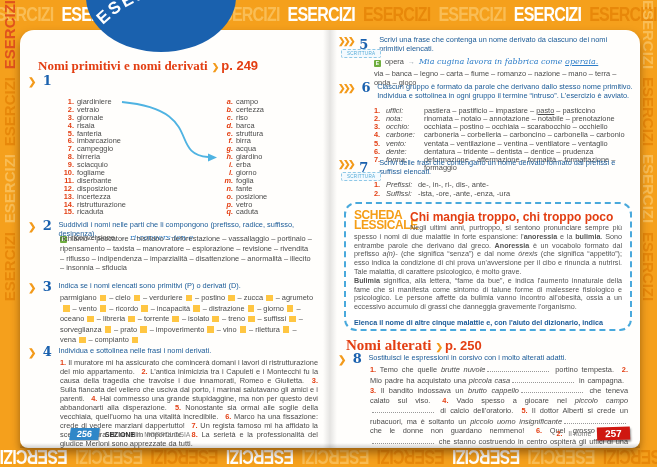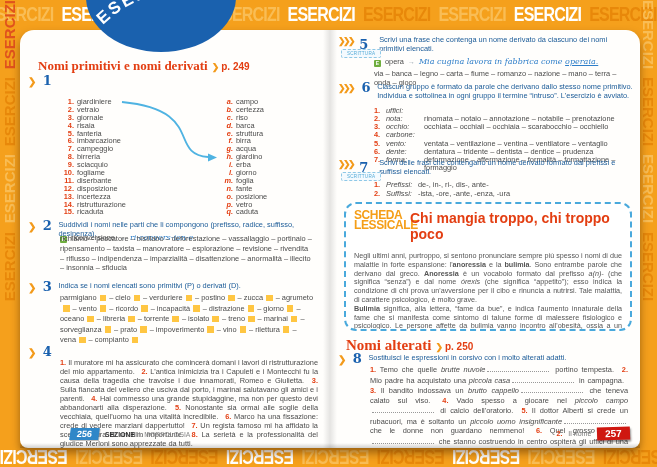--- a/index.html
+++ b/index.html
@@ -26,21 +26,21 @@
   .page::after{content:"";position:absolute;left:0;right:0;bottom:0;height:5px;background:linear-gradient(to bottom,rgba(0,0,0,0),rgba(0,0,0,.18))}
 
   
   .badge{position:absolute;left:86px;top:-58px;width:150px;height:110px;background:#1A61AE;border-radius:50%}
   .badge svg{position:absolute;left:0;top:0}
   .badge text{fill:#fff;font-family:"Liberation Sans",sans-serif;font-weight:bold;font-size:17px;letter-spacing:2.5px}
 
   
   .h-title{font-family:"Liberation Serif",serif;font-weight:bold;color:#E33E12;font-size:13px}
   .h-pointer{color:#F39A1A;font-size:9px;font-weight:bold;margin:0 2px 0 4px}
-  .h-ref{color:#E33E12;font-size:10px;font-weight:bold}
+  .h-ref{color:#E33E12;font-size:13px;font-weight:bold}
   .heading{position:absolute;white-space:nowrap}
 
   
   .ex-head{position:absolute;display:flex;align-items:flex-start;gap:4px}
   .chev{color:#F39A1A;font-size:10px;font-weight:bold;line-height:11px;margin-top:1px}
   .chev.triple{letter-spacing:-2.5px;font-size:9px;margin-right:2px}
   .ex-num{font-family:"DejaVu Serif",serif;font-weight:bold;color:#1A61AE;font-size:13px;line-height:12px;min-width:14px;text-align:center}
   .numcol{position:relative;width:16px;flex:0 0 16px}
   .numcol .tag{position:absolute;top:14px;left:-18px;width:40px;text-align:center;font-size:4.6px;color:#56ACD8;border:1px dashed #8FC8E6;border-radius:2px;padding:1px 0;letter-spacing:.2px;background:#F4FAFE}
   .ex-instr{font-size:7.4px;font-weight:normal;color:#1A5A97;line-height:9.2px;flex:1}
@@ -92,21 +92,21 @@
   .g-row .rn{width:12px;flex:0 0 12px}
   .g-row .base{width:38px;flex:0 0 38px;font-style:italic}
   #r-ex7-items{left:44px;top:150px;width:250px}
   .p-row{display:flex;line-height:9.2px;font-size:7.4px;color:#4b4b4b}
   .p-row .rn{width:12px;flex:0 0 12px}
   .p-row .plbl{font-style:italic;width:32px;flex:0 0 32px}
 
   
   #r-scheda{position:absolute;left:14px;top:172px;width:288px;height:129px;border:2px dashed #49A9DC;border-radius:12px;padding:6px 8px 4px 8px;overflow:hidden;background:#fff}
   .scheda-label{float:left;width:52px;color:#F59E18;font-weight:bold;font-size:12px;line-height:9.5px;letter-spacing:-.4px;margin:1px 4px 2px 0;text-transform:uppercase}
-  .scheda-title{font-size:14px;font-weight:bold;color:#E33E12;margin-bottom:10px}
+  .scheda-title{font-size:12px;font-weight:bold;color:#E33E12;margin-bottom:0}
   .scheda-p{font-size:7.2px;line-height:8.8px;color:#555;text-align:justify}
   .scheda-task{font-size:7.2px;line-height:16px;font-weight:bold;color:#1A5A97;margin-top:3px;clear:both}
 
   #r-ex8-text{left:40px;top:334px;width:258px;line-height:9.5px;text-align:justify}
 </style>
 </head>
 <body>
 
 <div class="stage">
 
@@ -364,40 +364,41 @@
           <span class="w3"><span>oceano</span><span class="ansbox"></span><span class="sep"> – </span></span>
         
           <span class="w3"><span>libreria</span><span class="ansbox"></span><span class="sep"> – </span></span>
         
           <span class="w3"><span>torrente</span><span class="ansbox"></span><span class="sep"> – </span></span>
         
           <span class="w3"><span>isolato</span><span class="ansbox"></span><span class="sep"> – </span></span>
         
           <span class="w3"><span>treno</span><span class="ansbox"></span><span class="sep"> – </span></span>
         
-          <span class="w3"><span>marinai</span><span class="ansbox"></span><span class="sep"> – </span></span>
+          <span class="w3"><span>suffissi</span><span class="ansbox"></span><span class="sep"> – </span></span>
         
           <span class="w3"><span>sorveglianza</span><span class="ansbox"></span><span class="sep"> – </span></span>
         
           <span class="w3"><span>prato</span><span class="ansbox"></span><span class="sep"> – </span></span>
         
           <span class="w3"><span>impoverimento</span><span class="ansbox"></span><span class="sep"> – </span></span>
         
           <span class="w3"><span>vino</span><span class="ansbox"></span><span class="sep"> – </span></span>
         
           <span class="w3"><span>rilettura</span><span class="ansbox"></span><span class="sep"> – </span></span>
         
           <span class="w3"><span>vena</span><span class="ansbox"></span><span class="sep"> – </span></span>
         
           <span class="w3"><span>compianto</span><span class="ansbox"></span></span>
         </div>
 
       <div class="ex-head" style="left:8px;top:316px;width:292px">
         <span class="chev">❯</span>
         <span class="ex-num">4</span>
+        <span class="ex-instr">Individua e sottolinea nelle frasi i nomi derivati.</span>
       </div>
       <div id="l-ex4-text" class="btext">
         
       
           <span class="sent"><span class="rn">1.</span> <span>Il muratore mi ha assicurato che comincerà domani i lavori di ristrutturazione del mio appartamento.</span></span>
         
           <span class="sent"><span class="rn">2.</span> <span>L'antica inimicizia tra i Capuleti e i Montecchi fu la causa della tragedia che travolse i due innamorati, Romeo e Giulietta.</span></span>
         
           <span class="sent"><span class="rn">3.</span> <span>Sulla fiancata del veliero che usciva dal porto, i marinai salutavano gli amici e i parenti.</span></span>
         
@@ -433,37 +434,39 @@
       <div class="ex-head" style="left:8px;top:52px;width:296px">
         <span class="chev triple">❯❯❯</span>
         <span class="ex-num">6</span>
         <span class="ex-instr">Ciascun gruppo è formato da parole che derivano dallo stesso nome primitivo. Individua e sottolinea in ogni gruppo il termine “intruso”. L'esercizio è avviato.</span>
       </div>
       <div id="r-ex6-rows" class="btext">
 
           <div class="g-row">
             <span class="rn">1.</span>
             <span class="base">uffici:</span>
+            <span><span>pastiera – pastificio – impastare – </span><span class="und">pasto</span><span> – pasticcino</span></span>
           </div>
 
           <div class="g-row">
             <span class="rn">2.</span>
             <span class="base">nota:</span>
             <span><span>rinomata – notaio – annotazione – notabile – prenotazione</span><span class="und"></span><span></span></span>
           </div>
 
           <div class="g-row">
             <span class="rn">3.</span>
             <span class="base">occhio:</span>
-            <span><span>occhiata – occhiali – occhiaia – scarabocchio – occhiello</span><span class="und"></span><span></span></span>
+            <span><span>occhiata – postino – occhiaia – scarabocchio – occhiello</span><span class="und"></span><span></span></span>
           </div>
 
           <div class="g-row">
             <span class="rn">4.</span>
             <span class="base">carbone:</span>
+            <span><span>carboneria – corbelleria – carboncino – carbonella – carbonio</span><span class="und"></span><span></span></span>
           </div>
 
           <div class="g-row">
             <span class="rn">5.</span>
             <span class="base">vento:</span>
             <span><span>ventata – ventilazione – ventina – ventilatore – ventaglio</span><span class="und"></span><span></span></span>
           </div>
 
           <div class="g-row">
             <span class="rn">6.</span>

